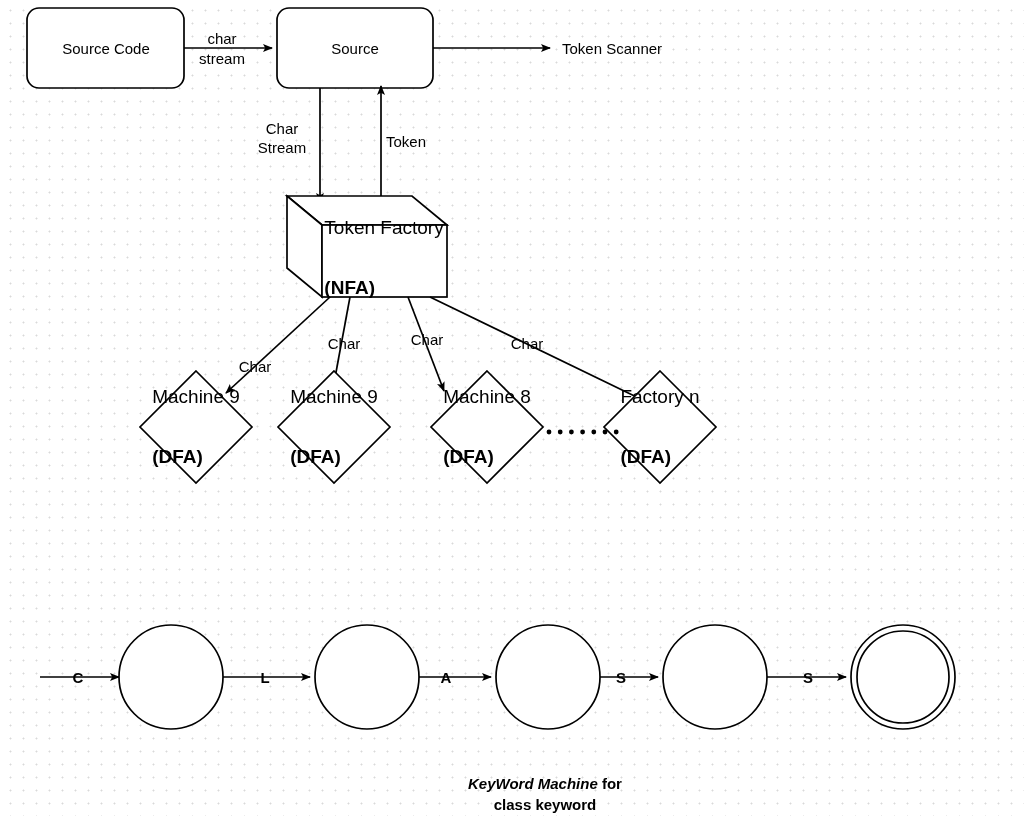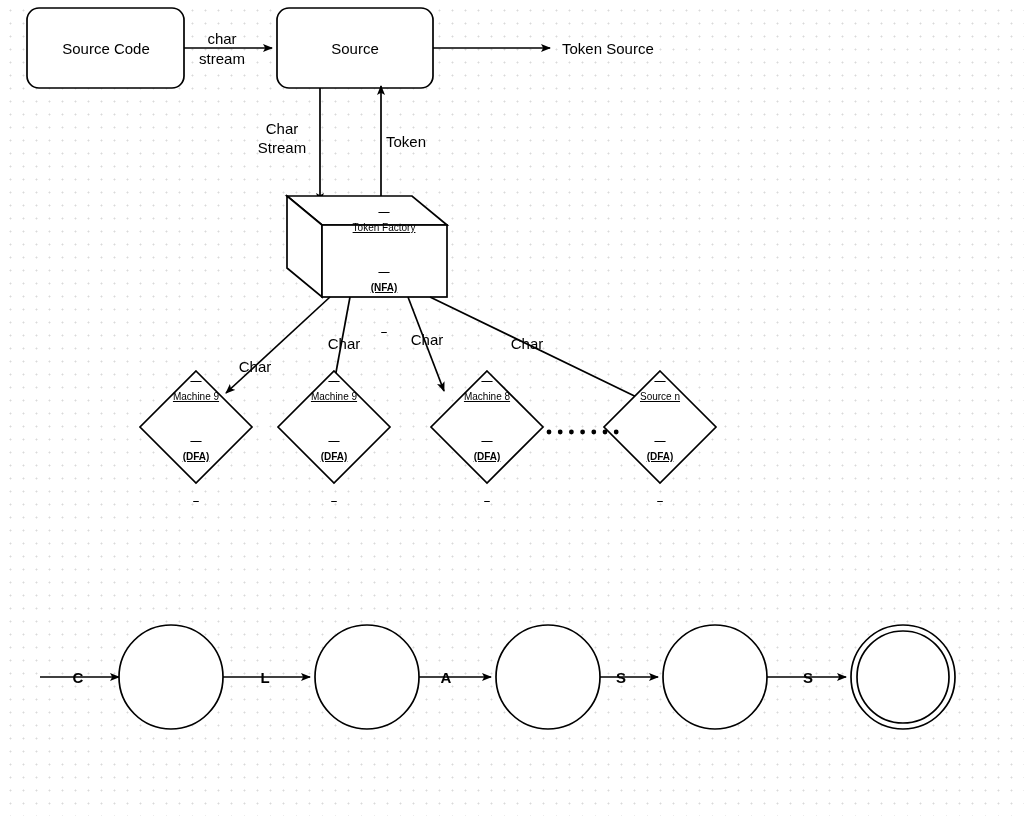--- a/index.html
+++ b/index.html
@@ -49,26 +49,25 @@
     line-height: 21px;
     color: #000;
   }
   .caption em {
     font-style: italic;
     font-weight: bold;
   }
   .node-label {
     position: absolute;
     transform: translate(-50%, -50%);
-    text-align: center;
-    font-size: 10px;
+    text-align: left;
+    font-size: 19px;
     line-height: 20px;
     color: #000;
     white-space: pre;
-    text-decoration: underline;
   }
   .node-label .ln2 { font-weight: bold; }
 </style>
 </head>
 <body>
 
 <div id="canvas">
 
   <svg id="diagram-svg" viewBox="0 0 1024 816" xmlns="http://www.w3.org/2000/svg">
     <defs>
@@ -128,21 +127,21 @@
     <line x1="767" y1="677" x2="846" y2="677" stroke="#000000" stroke-width="1.7" marker-end="url(#arrowhead)"></line>
   </svg>
 
   <div class="lbl center" style="left:106px; top:48px;">Source Code</div>
 
   <div class="lbl center" style="left:355px; top:48px;">Source</div>
 
   <div class="lbl center" style="left:222px; top:38px;">char</div>
   <div class="lbl center" style="left:222px; top:58px;">stream</div>
 
-  <div class="lbl" style="left:562px; top:39px;">Token Source</div>
+  <div class="lbl" style="left:562px; top:39px;">Token Scanner</div>
 
   <div class="lbl center" style="left:282px; top:128px;">Char</div>
   <div class="lbl center" style="left:282px; top:147px;">Stream</div>
 
   <div class="lbl center" style="left:406px; top:141px;text-align:right;">Token</div>
 
   <div class="node-label" style="left:384px; top:258px;">
     <div>Token Factory</div>
     <div class="ln2">(NFA)</div>
   </div>
@@ -158,24 +157,28 @@
   </div>
   <div class="node-label" style="left:334px; top:427px;">
     <div>Machine 9</div>
     <div class="ln2">(DFA)</div>
   </div>
   <div class="node-label" style="left:487px; top:427px;">
     <div>Machine 8</div>
     <div class="ln2">(DFA)</div>
   </div>
   <div class="node-label" style="left:660px; top:427px;">
-    <div>Source n</div>
+    <div>Factory n</div>
     <div class="ln2">(DFA)</div>
   </div>
 
   <div class="lbl b center" style="left:78px; top:677px;">C</div>
   <div class="lbl b center" style="left:265px; top:677px;">L</div>
   <div class="lbl b center" style="left:446px; top:677px;">A</div>
   <div class="lbl b center" style="left:621px; top:677px;">S</div>
   <div class="lbl b center" style="left:808px; top:677px;">S</div>
 
+  <div class="caption" style="left:545px; top:773px;">
+    <div><em>KeyWord Machine</em><span> for</span></div>
+    <div>class keyword</div>
+  </div>
 
 </div>
 
 </body></html>

